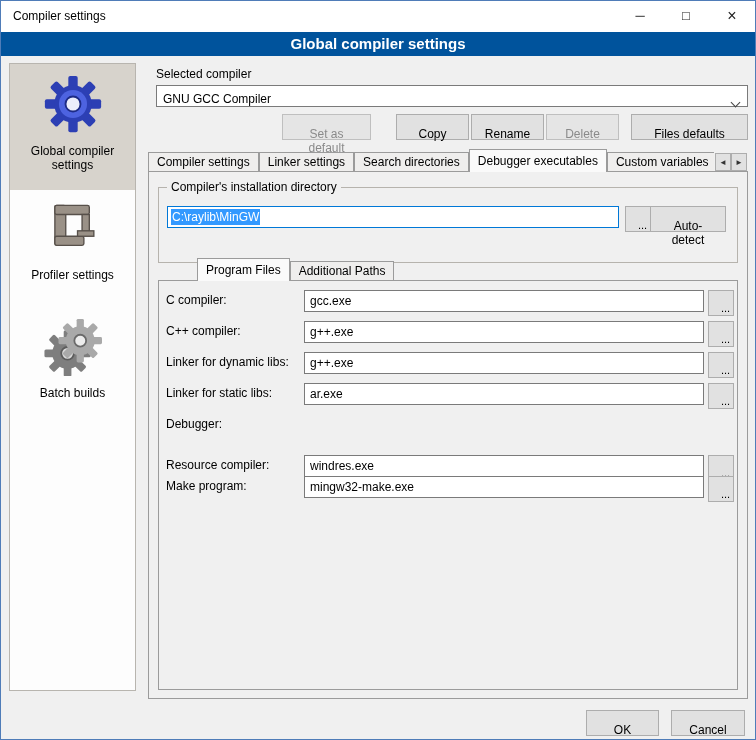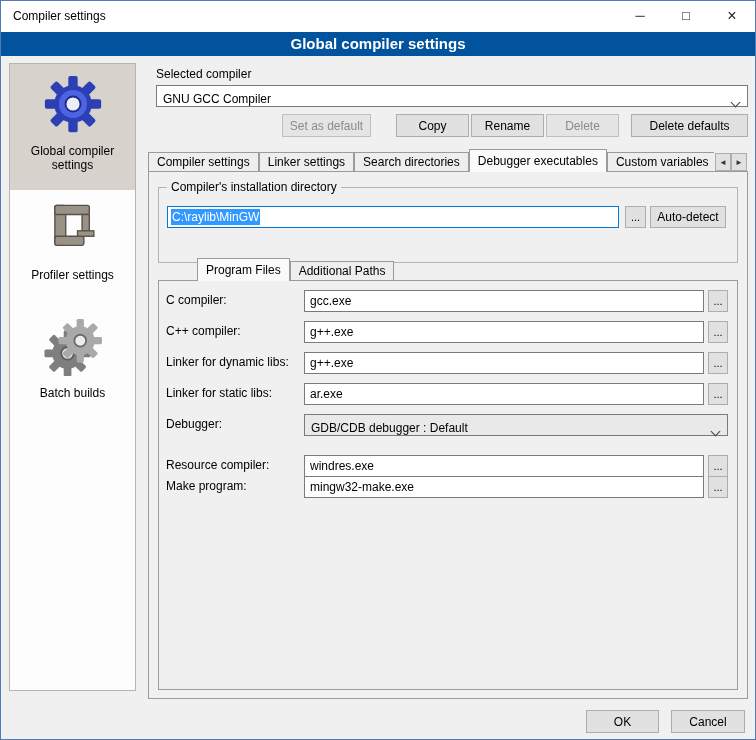--- a/index.html
+++ b/index.html
@@ -12,21 +12,21 @@
   .caption-btn{top:0;width:46px;height:31px;text-align:center;line-height:30px;font-size:13px;color:#222;cursor:default;}
   
   .banner{left:0;top:31px;width:754px;height:24px;background:#00539c;color:#ffffff;
           font-weight:bold;font-size:15px;text-align:center;line-height:24px;}
   
   .sidebar{left:8px;top:62px;width:127px;height:628px;background:#fdfdfd;border:1px solid #b8b5af;}
   .side-item{width:100%;padding:10px 4px 8px 4px;display:flex;flex-direction:column;align-items:center;cursor:pointer;}
   .side-item.selected{background:#d7d3cc;}
   .side-label{font-size:12px;color:#000;text-align:center;margin-top:6px;line-height:14px;}
   
-  .btn{background:#e1e1e1;border:1px solid #adadad;font-size:12px;color:#000;padding:3px;cursor:pointer;}
+  .btn{background:#e1e1e1;border:1px solid #adadad;font-size:12px;color:#000;padding:12px;cursor:pointer;}
   .btn:disabled{color:#8a8a8a;background:#e5e5e5;border-color:#bfbfbf;}
   .combo{background:#ffffff;border:1px solid #7a7a7a;display:flex;align-items:flex-end;justify-content:space-between;
          font-size:12px;padding-left:6px;cursor:pointer;}
   .combo.gray{background:#e9e9e9;}
   .chev{width:7px;height:7px;border-right:1.6px solid #444;border-bottom:1.6px solid #444;
         transform:rotate(45deg);margin-right:8px;margin-top:-3px;flex:0 0 auto;}
   .lbl{font-size:12px;color:#000;}
   .tinput{background:#fff;border:1px solid #7a7a7a;font-size:12px;padding:1px 5px;color:#000;}
   
   .tabrow{display:flex;align-items:flex-end;overflow:hidden;}
@@ -120,21 +120,21 @@
   <div class="abs lbl" style="left:155px;top:66px;">Selected compiler</div>
   <div class="abs combo" style="left:155px;top:84px;width:592px;height:22px;">
     <span>GNU GCC Compiler</span>
     <span class="chev"></span>
   </div>
 
   <button class="abs btn" style="left:281px;top:113px;width:89px;height:23px;" disabled="">Set as default</button>
   <button class="abs btn" style="left:395px;top:113px;width:73px;height:23px;">Copy</button>
   <button class="abs btn" style="left:470px;top:113px;width:73px;height:23px;">Rename</button>
   <button class="abs btn" style="left:545px;top:113px;width:73px;height:23px;" disabled="">Delete</button>
-  <button class="abs btn" style="left:630px;top:113px;width:117px;height:23px;">Delete defaults</button>
+  <button class="abs btn" style="left:630px;top:113px;width:117px;height:23px;">Files defaults</button>
 
   <div class="abs tabrow" style="left:147px;top:148px;width:566px;height:23px;">
     <div class="tab">Compiler settings</div>
     <div class="tab">Linker settings</div>
     <div class="tab">Search directories</div>
     <div class="tab active">Debugger executables</div>
     <div class="tab">Custom variables</div>
 
   </div>
   <button class="abs arrowbtn" style="left:714px;top:152px;width:16px;height:18px;">◄</button>
@@ -172,24 +172,20 @@
     <input class="finput tinput" readonly="" value="g++.exe" style="">
     <button class="fbrowse btn">...</button>
   </div>
   <div class="frow" style="top:382px;">
     <span class="flabel">Linker for static libs:</span>
     <input class="finput tinput" readonly="" value="ar.exe" style="">
     <button class="fbrowse btn">...</button>
   </div>
   <div class="frow" style="top:413px;">
     <span class="flabel">Debugger:</span>
-    <div class="combo gray" style="position:absolute;left:146px;top:0;width:424px;height:22px;">
-      <span>GDB/CDB debugger : Default</span>
-      <span class="chev"></span>
-    </div>
   </div>
   <div class="frow" style="top:444px;margin-top:10px;">
     <span class="flabel">Resource compiler:</span>
     <input class="finput tinput" readonly="" value="windres.exe" style="">
     <button class="fbrowse btn">...</button>
   </div>
   <div class="frow" style="top:475px;">
     <span class="flabel">Make program:</span>
     <input class="finput tinput" readonly="" value="mingw32-make.exe" style="">
     <button class="fbrowse btn">...</button>

